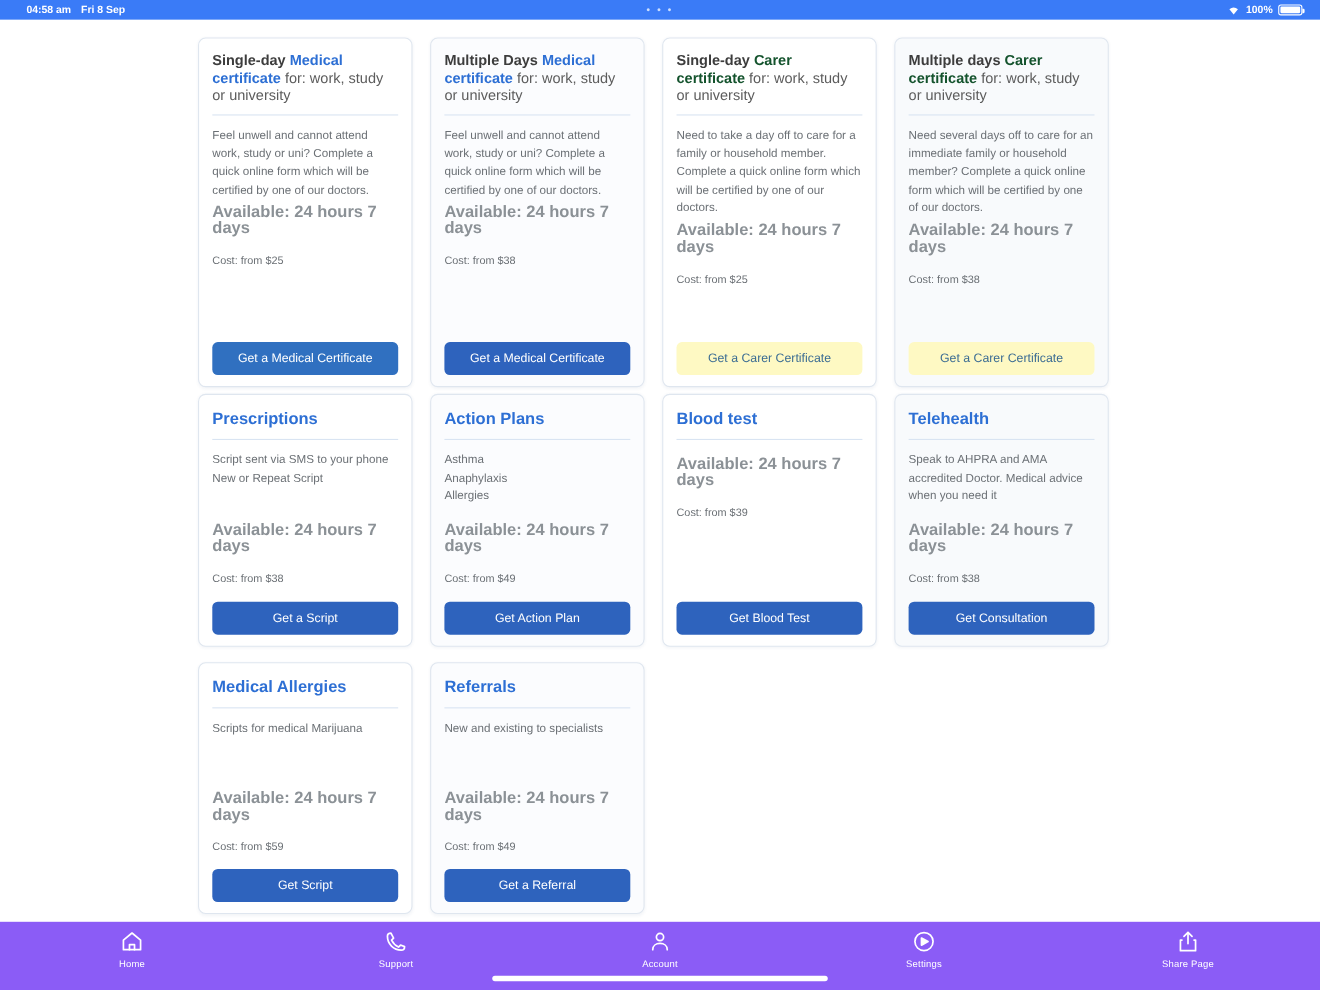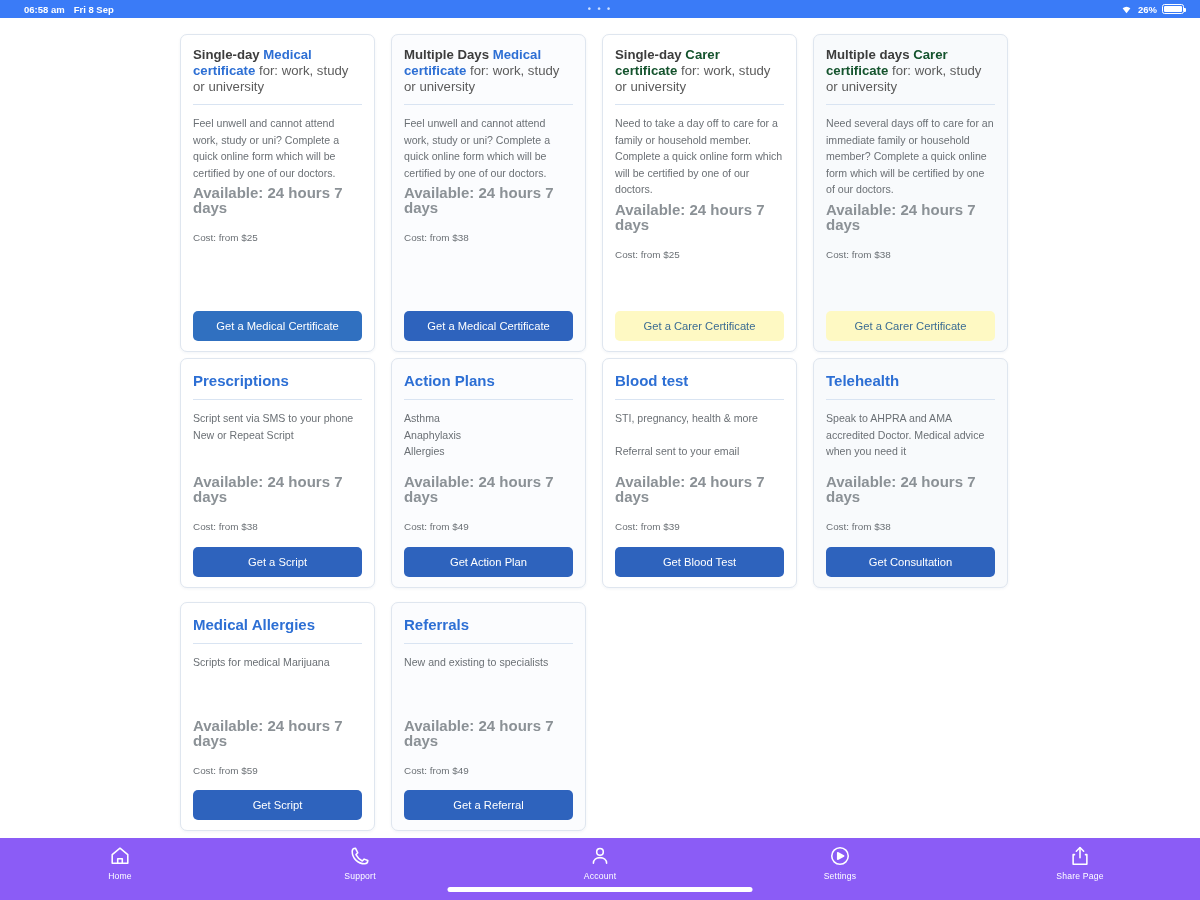--- a/index.html
+++ b/index.html
@@ -171,31 +171,31 @@
     bottom: 8px; left: 50%; transform: translateX(-50%);
     width: 305px; height: 5px; border-radius: 3px;
     background: #ffffff;
   }
 </style>
 </head>
 <body>
 
 <div class="statusbar">
   <div class="status-left">
-    <span>06:58 am</span>
+    <span>04:58 am</span>
     <span>Fri 8 Sep</span>
   </div>
   <div class="status-dots">• • •</div>
   <div class="status-right">
     <span class="wifi-icon">
       <svg viewBox="0 0 16 12" width="13" height="10" aria-hidden="true">
         <path d="M8 11.2 L3.2 5.2 A7.6 7.6 0 0 1 12.8 5.2 Z" fill="#ffffff"></path>
       </svg>
     </span>
-    <span>26%</span>
+    <span>100%</span>
     <span class="battery">
       <span class="battery-fill"></span>
     </span>
   </div>
 </div>
 
 <div class="page">
   <div class="grid-wrap">
 
     <div class="row row-1">
@@ -273,23 +273,20 @@
 Anaphylaxis
 Allergies</div>
         <div class="card-meta">Available: 24 hours 7 days</div>
         <div class="card-cost">Cost: from $49</div>
         <button class="btn btn-primary-alt">Get Action Plan</button>
       </div>
 
       <div class="card">
         <div class="card-title-plain">Blood test</div>
         <div class="divider"></div>
-        <div class="card-body">STI, pregnancy, health &amp; more
-
-Referral sent to your email</div>
         <div class="card-meta">Available: 24 hours 7 days</div>
         <div class="card-cost">Cost: from $39</div>
         <button class="btn btn-primary-alt">Get Blood Test</button>
       </div>
 
       <div class="card tint2">
         <div class="card-title-plain">Telehealth</div>
         <div class="divider"></div>
         <div class="card-body">Speak to AHPRA and AMA accredited Doctor. Medical advice when you need it</div>
         <div class="card-meta">Available: 24 hours 7 days</div>

